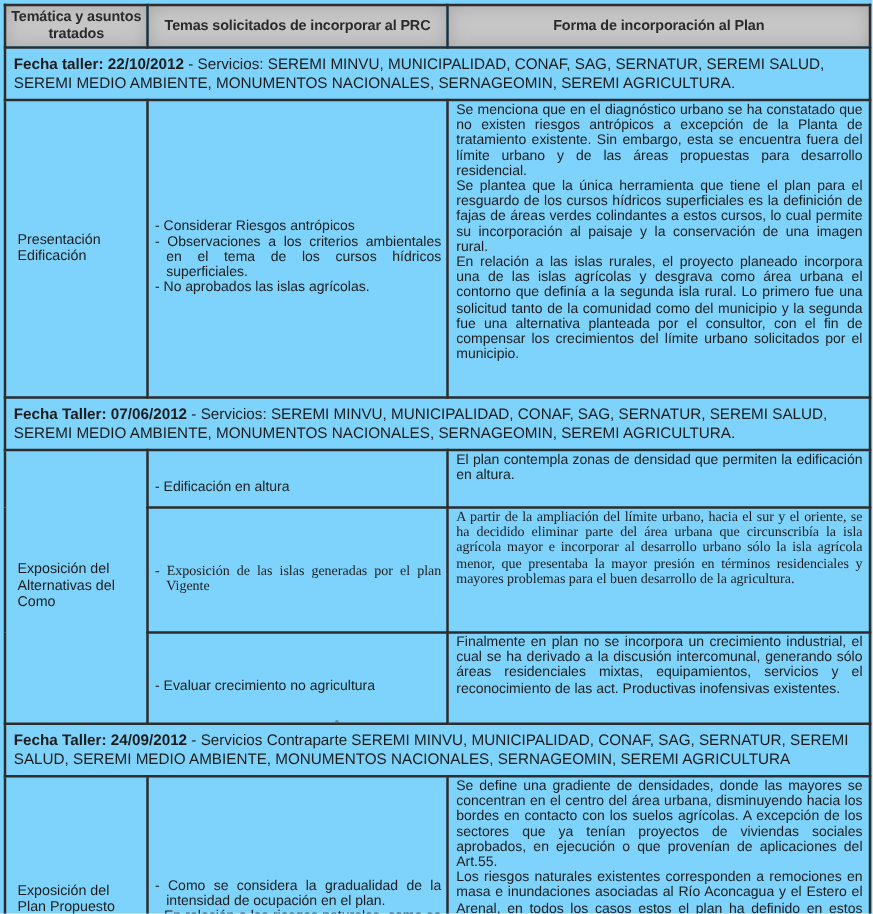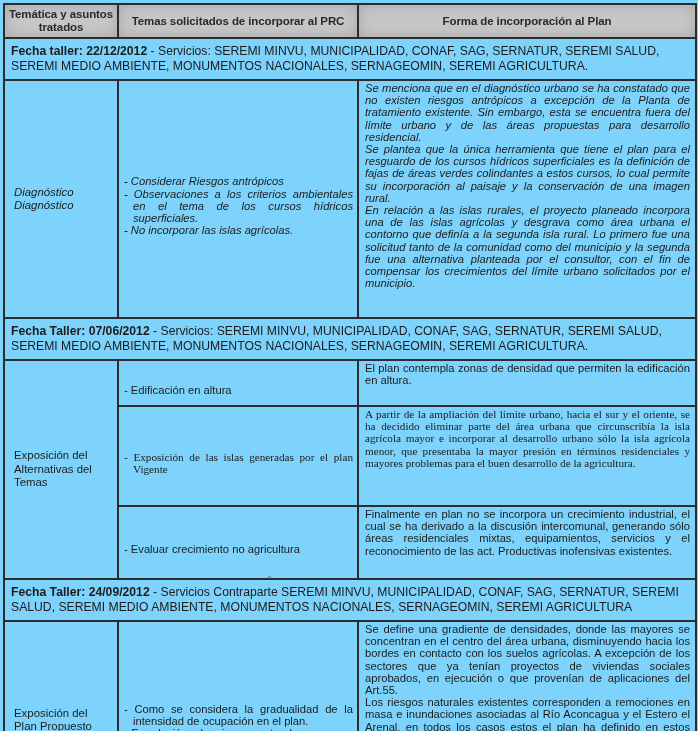--- a/index.html
+++ b/index.html
@@ -72,21 +72,21 @@
   }
   .bullet, .para {
     text-align: justify;
     margin: 0;
   }
   .bullet {
     padding-left: 9px;
     text-indent: -9px;
   }
   .bullet::before { content: "- "; }
-  tr.r-main-1 td { height: 218px; font-style: italic; }
+  tr.r-main-1 td { height: 218px; }
   tr.r-sub-1 td { height: 26px; }
   tr.r-sub-2 td { height: 80px; font-family: Liberation Serif, serif; }
   tr.r-sub-3 td { height: 53px; }
   tr.r-main-3 td { height: 178px; }
   .speck {
     position: absolute;
     left: 268px;
     top: 576px;
     width: 3px;
     height: 3px;
@@ -107,44 +107,44 @@
 
     <tbody>
         <tr>
       <th>Temática y asuntos tratados</th>
       <th class="nowrap">Temas solicitados de incorporar al PRC</th>
       <th class="nowrap">Forma de incorporación al Plan</th>
     </tr>
 
     <tr>
       <td class="section" colspan="3">
-        <span class="date">Fecha taller: 22/12/2012</span><span> - Servicios: SEREMI MINVU, MUNICIPALIDAD, CONAF, SAG, SERNATUR, SEREMI SALUD, SEREMI MEDIO AMBIENTE, MONUMENTOS NACIONALES, SERNAGEOMIN, SEREMI AGRICULTURA.</span>
+        <span class="date">Fecha taller: 22/10/2012</span><span> - Servicios: SEREMI MINVU, MUNICIPALIDAD, CONAF, SAG, SERNATUR, SEREMI SALUD, SEREMI MEDIO AMBIENTE, MONUMENTOS NACIONALES, SERNAGEOMIN, SEREMI AGRICULTURA.</span>
       </td>
     </tr>
     <tr class="r-main-1">
-      <td class="topic">Diagnóstico Diagnóstico</td>
+      <td class="topic">Presentación Edificación</td>
       <td class="requests">
         <div class="bullet">Considerar Riesgos antrópicos</div>
         <div class="bullet">Observaciones a los criterios ambientales en el tema de los cursos hídricos superficiales.</div>
-        <div class="bullet">No incorporar las islas agrícolas.</div>
+        <div class="bullet">No aprobados las islas agrícolas.</div>
       </td>
       <td class="response">
         <p class="para">Se menciona que en el diagnóstico urbano se ha constatado que no existen riesgos antrópicos a excepción de la Planta de tratamiento existente. Sin embargo, esta se encuentra fuera del límite urbano y de las áreas propuestas para desarrollo residencial.</p>
         <p class="para">Se plantea que la única herramienta que tiene el plan para el resguardo de los cursos hídricos superficiales es la definición de fajas de áreas verdes colindantes a estos cursos, lo cual permite su incorporación al paisaje y la conservación de una imagen rural.</p>
         <p class="para">En relación a las islas rurales, el proyecto planeado incorpora una de las islas agrícolas y desgrava como área urbana el contorno que definía a la segunda isla rural. Lo primero fue una solicitud tanto de la comunidad como del municipio y la segunda fue una alternativa planteada por el consultor, con el fin de compensar los crecimientos del límite urbano solicitados por el municipio.</p>
       </td>
     </tr>
 
     <tr>
       <td class="section" colspan="3">
         <span class="date">Fecha Taller: 07/06/2012</span><span> - Servicios: SEREMI MINVU, MUNICIPALIDAD, CONAF, SAG, SERNATUR, SEREMI SALUD, SEREMI MEDIO AMBIENTE, MONUMENTOS NACIONALES, SERNAGEOMIN, SEREMI AGRICULTURA.</span>
       </td>
     </tr>
     <tr class="r-sub-1">
-      <td class="topic" rowspan="3">Exposición del Alternativas del Temas</td>
+      <td class="topic" rowspan="3">Exposición del Alternativas del Como</td>
       <td class="requests">
         <div class="bullet">Edificación en altura</div>
       </td>
       <td class="response">
         <p class="para">El plan contempla zonas de densidad que permiten la edificación en altura.</p>
       </td>
     </tr>
     <tr class="r-sub-2">
       <td class="requests">
         <div class="bullet">Exposición de las islas generadas por el plan Vigente</div>

